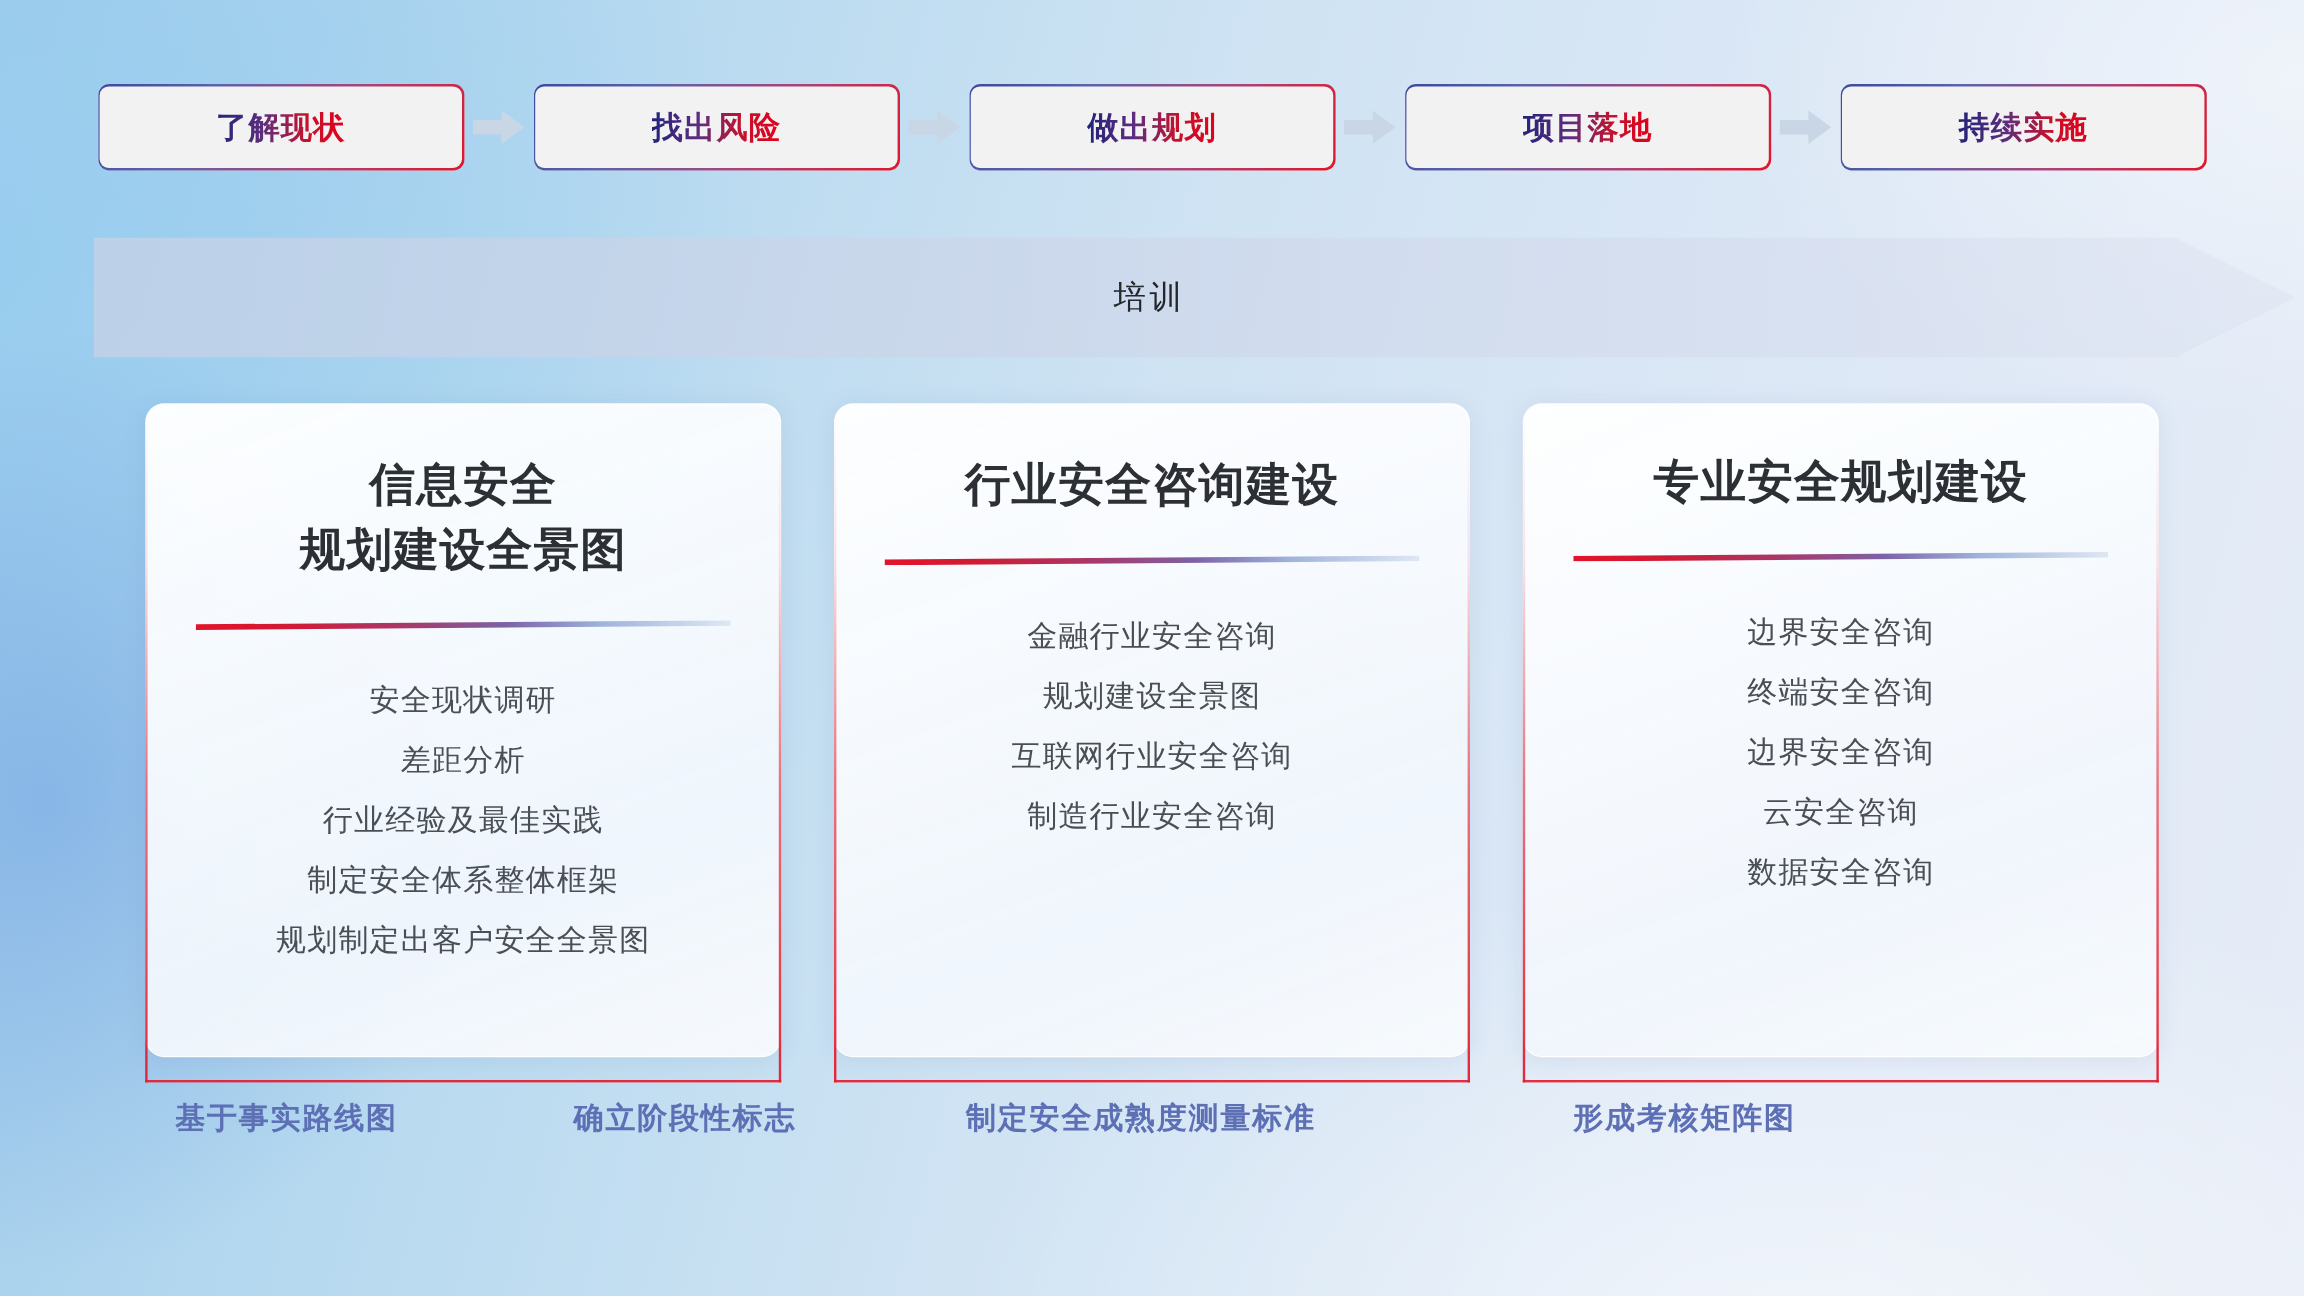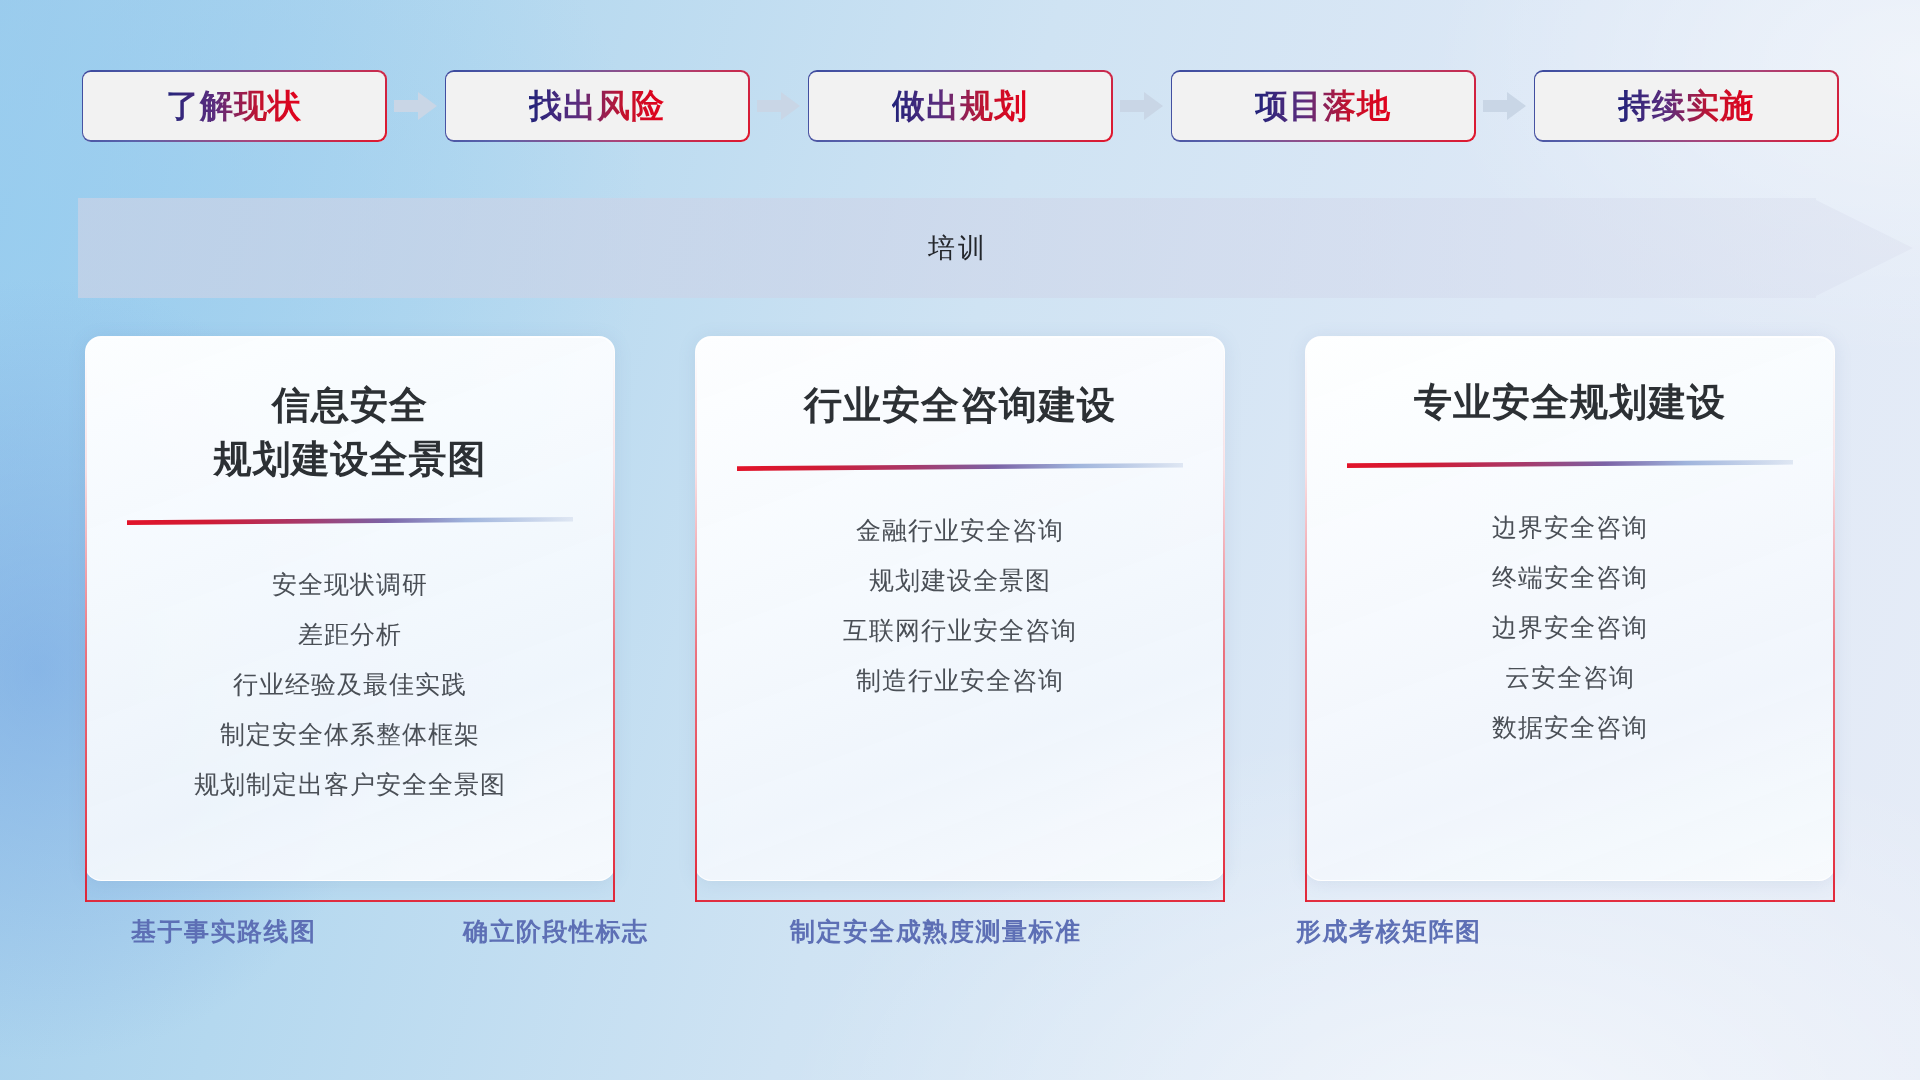--- a/index.html
+++ b/index.html
@@ -39,21 +39,21 @@
     background:linear-gradient(125deg,#3c4a9e 0%, #5a63ab 28%, #a8457a 62%, #e0162b 100%);
     z-index:0;
   }
   .step-inner{
     position:relative; z-index:1;
     width:100%; height:100%; border-radius:7.5px;
     background:#f2f2f2;
     display:flex; align-items:center; justify-content:center;
   }
   .step-label{
-    font-size:33px; font-weight:700; letter-spacing:1px;
+    font-size:26px; font-weight:700; letter-spacing:1px;
     background:linear-gradient(90deg,#22237a 0%, #5c2d7e 36%, #c5122c 70%, #e3001b 100%);
     -webkit-background-clip:text; background-clip:text;
     -webkit-text-fill-color:transparent; color:transparent;
   }
   .step-arrow{
     width:58px; height:72px;
     display:flex; align-items:center; justify-content:center;
     flex:0 0 auto;
   }
   .step-arrow svg{ display:block; }
@@ -67,21 +67,21 @@
   }
   .banner-text{
     position:absolute; left:0; top:0; width:1760px; height:100px;
     display:flex; align-items:center; justify-content:center;
     font-size:27px; font-weight:400; color:#23262b; letter-spacing:3px;
   }
 
   
   .cards{
     position:absolute; left:0; top:336px; width:1920px;
-    display:flex; justify-content:center; gap:80px;border-radius:18px;
+    display:flex; justify-content:center; gap:44px;border-radius:18px;
   }
   .card{
     position:relative;
     width:530px; height:545px;
     border-radius:16px;
     background:
       linear-gradient(160deg, rgba(255,255,255,0.97) 0%, rgba(248,251,254,0.96) 35%, rgba(241,246,252,0.95) 70%, rgba(247,250,253,0.97) 100%);
     box-shadow: 0 2px 18px rgba(90,120,170,0.13), inset 0 1px 0 rgba(255,255,255,0.9);
     border:1px solid rgba(255,255,255,0.85);
     padding-top:42px;
@@ -119,21 +119,21 @@
     display:flex; flex-direction:column; align-items:center; gap:0;
   }
   .card-list li{
     list-style:none;
     font-size:25px; color:#4a4f56; font-weight:400;
     line-height:50px; letter-spacing:1px;
   }
 
   
   .bottom-labels{
-    position:absolute; top:915px; left:1px; width:1696px; height:50px;
+    position:absolute; top:915px; left:16px; width:1696px; height:50px;
   }
   .blabel{
     position:absolute; top:0;
     font-size:25px; font-weight:700; color:#5d6fb5; letter-spacing:1.5px;
     white-space:nowrap;
   }
 </style>
 </head>
 <body>
 

